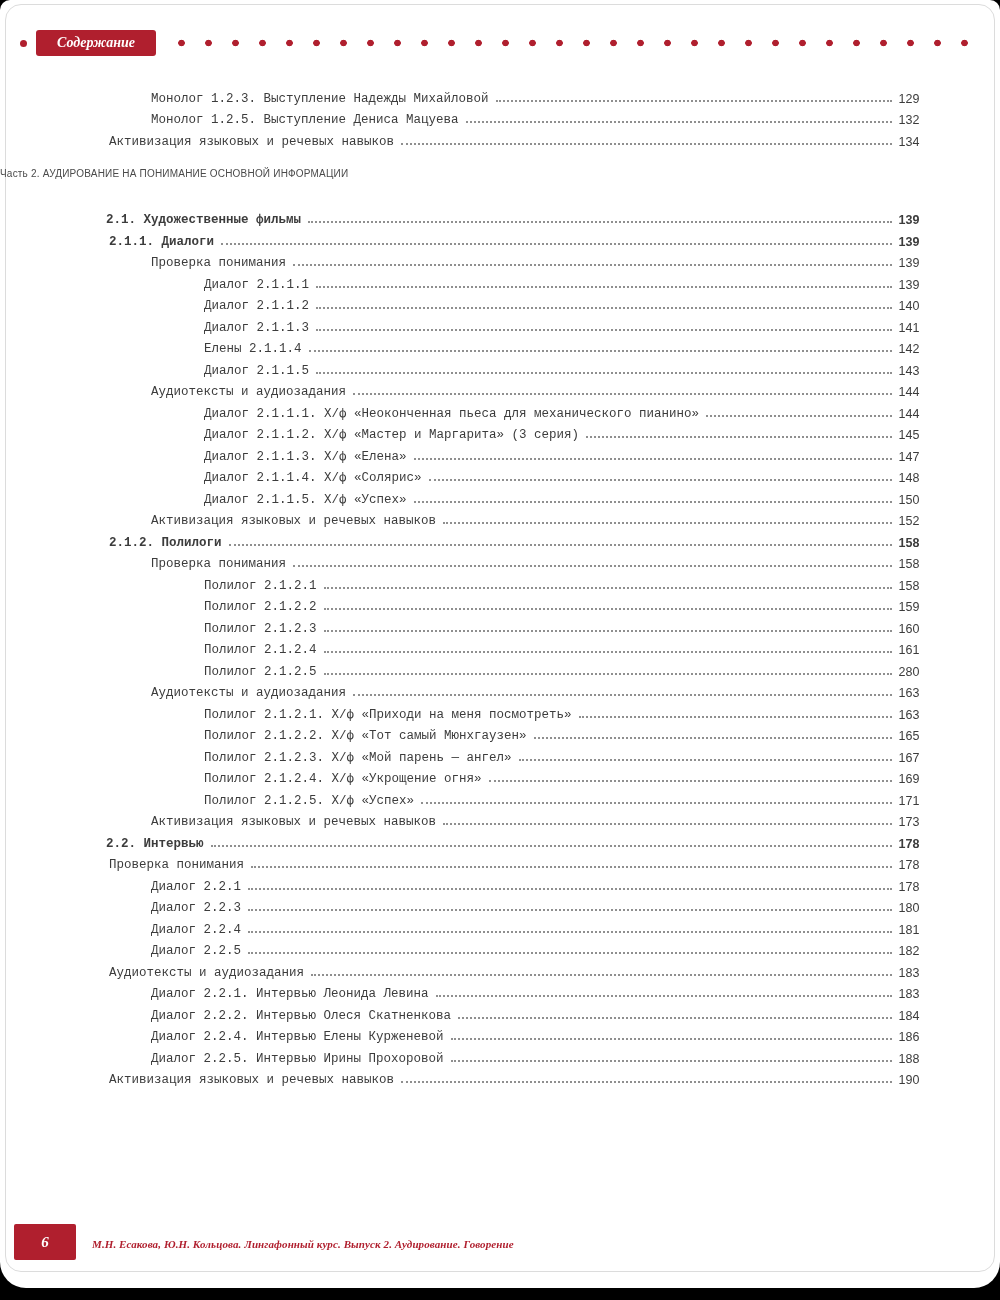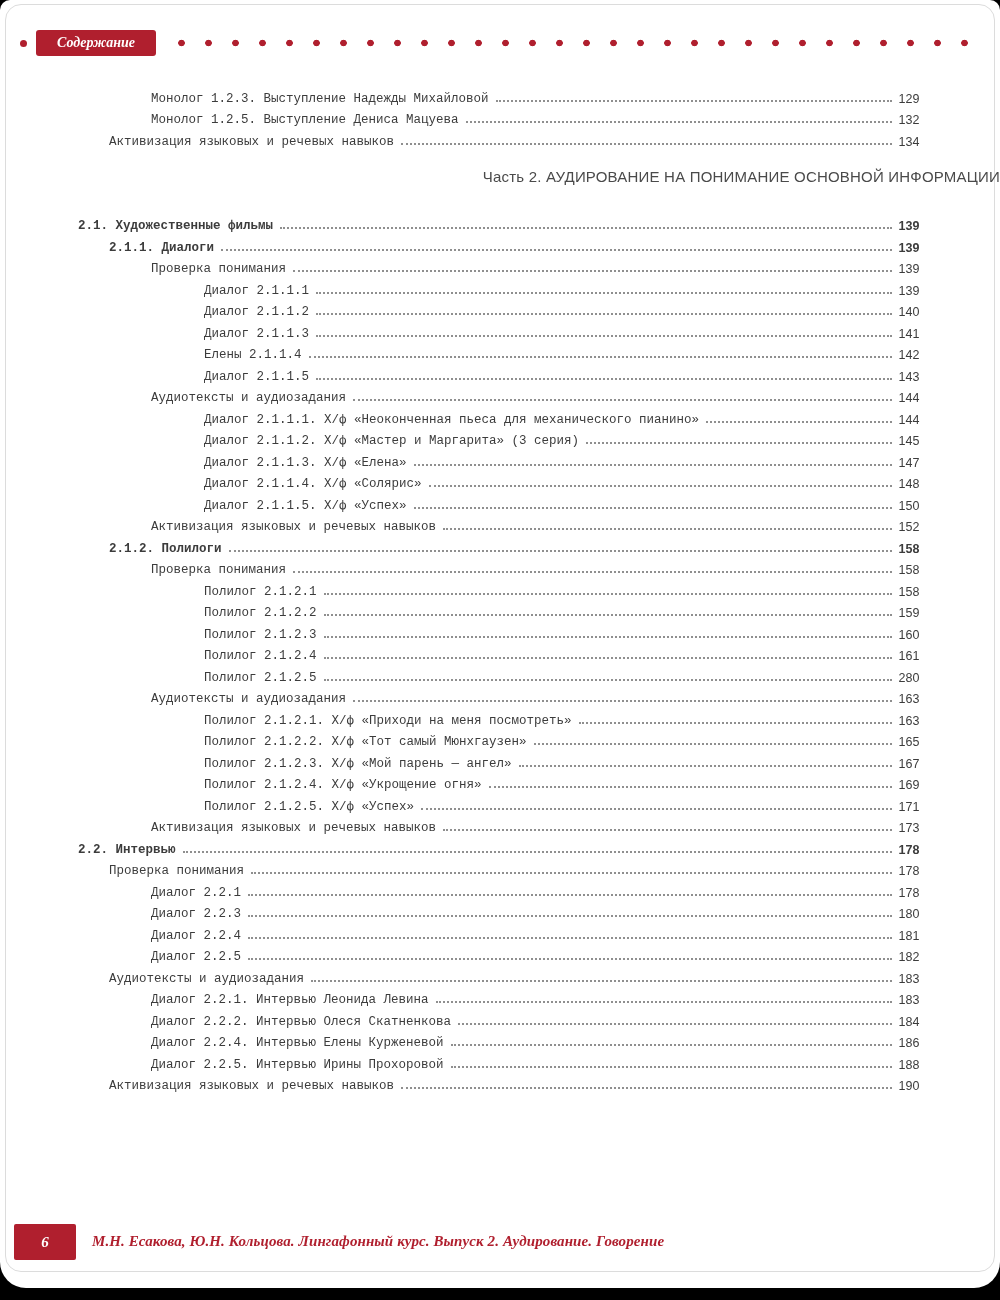--- a/index.html
+++ b/index.html
@@ -44,42 +44,42 @@
   .toc { position:absolute; top:84px; left:0; right:0; }
   .row {
     display:flex; align-items:flex-end;
     height:21.5px; padding-right:78px;
     color:#3c3c3c; font-size:12.5px;
   }
   .row.bold .lbl, .row.bold .pg { font-weight:bold; }
   .lbl { white-space:nowrap;font-family:Liberation Mono, monospace; }
   .dots { flex:1; border-bottom:2px dotted #8f8f8f; margin:0 4px 4px 7px; min-width:20px; }
   .pg { min-width:26px; text-align:center; }
-  .ind0 { padding-left:78px; }
+  .ind0 { padding-left:106px; }
   .ind1 { padding-left:109px; }
   .ind2 { padding-left:151px; }
   .ind3 { padding-left:204px; }
   .part-heading {
     margin:19px 0 27px 0;
-    text-align:right; color:#4a4a4a;
-    font-size:15px; letter-spacing:0.2px;
+    text-align:left; color:#4a4a4a;
+    font-size:10px; letter-spacing:0.2px;
   }
   
   .footer-box {
     position:absolute; left:14px; bottom:28px;
     width:62px; height:36px;
     background:var(--accent,#b01f2e); border-radius:2px;
     color:#fff; display:flex; align-items:center; justify-content:center;
     font-family:"Liberation Serif", serif; font-style:italic; font-weight:bold; font-size:15px;
   }
   .running-title {
     position:absolute; left:92px; bottom:38px;
     color:var(--accent,#b01f2e);
     font-family:"Liberation Serif", serif;
-    font-style:italic; font-weight:bold; font-size:15px;
+    font-style:italic; font-weight:bold; font-size:11px;
     letter-spacing:0.1px;
   }
 </style>
 </head>
 <body>
 
 <div class="page">
   <div class="frame"></div>
 
   <div class="header">

